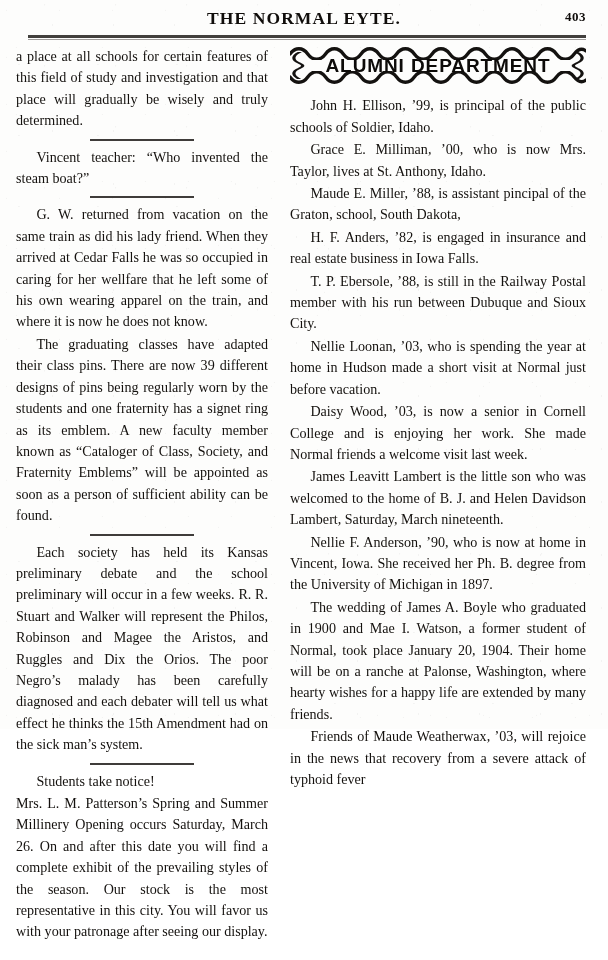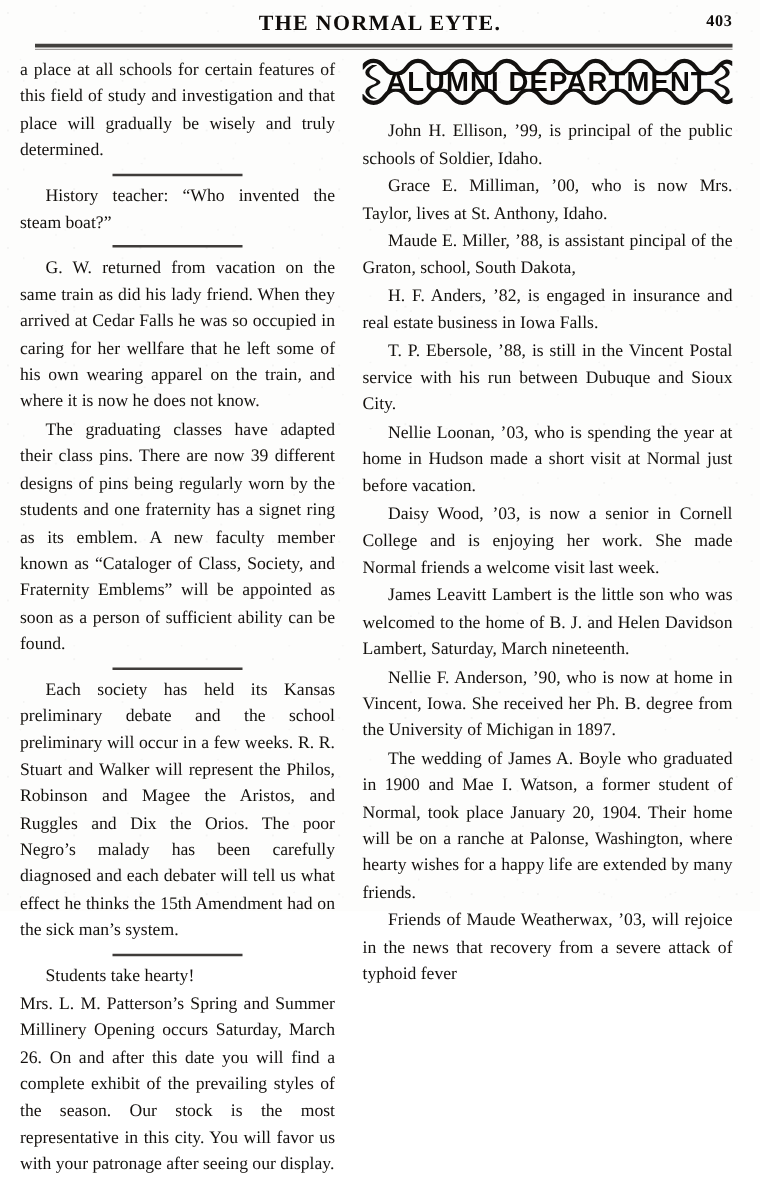--- a/index.html
+++ b/index.html
@@ -119,21 +119,21 @@
   }
 
   
   .dept-head {
     position: relative;
     margin: 0 0 10px 0;
     padding: 9px 4px 9px 4px;
     text-align: center;
   }
   .dept-title {
-    font-size: 22px;
+    font-size: 19px;
     font-weight: bold;
     letter-spacing: 0.9px;
     font-family: "Liberation Sans", "DejaVu Sans", sans-serif;
     color: #0d0b09;
     position: relative;
     z-index: 2;
   }
   .orn {
     position: absolute;
     left: 0;
@@ -183,28 +183,28 @@
     <div class="head-title">THE NORMAL EYTE.</div>
     <div class="head-folio">403</div>
     <div class="head-rule"></div>
   </div>
 
   <div class="columns">
 
     <div class="col col-left">
         <p class="para noindent">a place at all schools for certain features of this field of study and investigation and that place will gradually be wisely and truly determined.</p>
         <div class="item-rule"></div>
-        <p class="para">History teacher: “Who invented the steam boat?”</p>
+        <p class="para">Vincent teacher: “Who invented the steam boat?”</p>
         <div class="item-rule"></div>
         <p class="para">G. W. returned from vacation on the same train as did his lady friend. When they arrived at Cedar Falls he was so occupied in caring for her wellfare that he left some of his own wearing apparel on the train, and where it is now he does not know.</p>
         <p class="para">The graduating classes have adapted their class pins. There are now 39 different designs of pins being regularly worn by the students and one fraternity has a signet ring as its emblem. A new faculty member known as “Cataloger of Class, Society, and Fraternity Emblems” will be appointed as soon as a person of sufficient ability can be found.</p>
         <div class="item-rule"></div>
         <p class="para">Each society has held its Kansas preliminary debate and the school preliminary will occur in a few weeks. R. R. Stuart and Walker will represent the Philos, Robinson and Magee the Aristos, and Ruggles and Dix the Orios. The poor Negro’s malady has been carefully diagnosed and each debater will tell us what effect he thinks the 15th Amendment had on the sick man’s system.</p>
         <div class="item-rule"></div>
-        <p class="para">Students take hearty!</p>
+        <p class="para">Students take notice!</p>
         <p class="para noindent">Mrs. L. M. Patterson’s Spring and Summer Millinery Opening occurs Saturday, March 26. On and after this date you will find a complete exhibit of the prevailing styles of the season. Our stock is the most representative in this city. You will favor us with your patronage after seeing our display.</p>
       </div>
 
     <div class="col col-right">
       <div class="dept-head">
         <div class="orn orn-top">
           <svg viewBox="0 0 300 15" preserveAspectRatio="none" aria-hidden="true">
             <path d="M0 9 C 5 2, 13 2, 18 9 C 23 16, 31 16, 36 9 C 41 2, 49 2, 54 9 C 59 16, 67 16, 72 9 C 77 2, 85 2, 90 9 C 95 16, 103 16, 108 9 C 113 2, 121 2, 126 9 C 131 16, 139 16, 144 9 C 149 2, 157 2, 162 9 C 167 16, 175 16, 180 9 C 185 2, 193 2, 198 9 C 203 16, 211 16, 216 9 C 221 2, 229 2, 234 9 C 239 16, 247 16, 252 9 C 257 2, 265 2, 270 9 C 275 16, 283 16, 288 9 C 292 4, 296 3, 300 6" fill="none" stroke="currentColor" stroke-width="3.4" stroke-linecap="round"></path>
           </svg>
         </div>
@@ -223,21 +223,21 @@
           <svg viewBox="0 0 300 15" preserveAspectRatio="none" aria-hidden="true">
             <path d="M0 9 C 5 2, 13 2, 18 9 C 23 16, 31 16, 36 9 C 41 2, 49 2, 54 9 C 59 16, 67 16, 72 9 C 77 2, 85 2, 90 9 C 95 16, 103 16, 108 9 C 113 2, 121 2, 126 9 C 131 16, 139 16, 144 9 C 149 2, 157 2, 162 9 C 167 16, 175 16, 180 9 C 185 2, 193 2, 198 9 C 203 16, 211 16, 216 9 C 221 2, 229 2, 234 9 C 239 16, 247 16, 252 9 C 257 2, 265 2, 270 9 C 275 16, 283 16, 288 9 C 292 4, 296 3, 300 6" fill="none" stroke="currentColor" stroke-width="3.4" stroke-linecap="round"></path>
           </svg>
         </div>
       </div>
       <div id="alumni-notes">
           <p class="para">John H. Ellison, ’99, is principal of the public schools of Soldier, Idaho.</p>
           <p class="para">Grace E. Milliman, ’00, who is now Mrs. Taylor, lives at St. Anthony, Idaho.</p>
           <p class="para">Maude E. Miller, ’88, is assistant pincipal of the Graton, school, South Dakota,</p>
           <p class="para">H. F. Anders, ’82, is engaged in insurance and real estate business in Iowa Falls.</p>
-          <p class="para">T. P. Ebersole, ’88, is still in the Vincent Postal service with his run between Dubuque and Sioux City.</p>
+          <p class="para">T. P. Ebersole, ’88, is still in the Railway Postal member with his run between Dubuque and Sioux City.</p>
           <p class="para">Nellie Loonan, ’03, who is spending the year at home in Hudson made a short visit at Normal just before vacation.</p>
           <p class="para">Daisy Wood, ’03, is now a senior in Cornell College and is enjoying her work. She made Normal friends a welcome visit last week.</p>
           <p class="para">James Leavitt Lambert is the little son who was welcomed to the home of B. J. and Helen Davidson Lambert, Saturday, March nineteenth.</p>
           <p class="para">Nellie F. Anderson, ’90, who is now at home in Vincent, Iowa. She received her Ph. B. degree from the University of Michigan in 1897.</p>
           <p class="para">The wedding of James A. Boyle who graduated in 1900 and Mae I. Watson, a former student of Normal, took place January 20, 1904. Their home will be on a ranche at Palonse, Washington, where hearty wishes for a happy life are extended by many friends.</p>
           <p class="para">Friends of Maude Weatherwax, ’03, will rejoice in the news that recovery from a severe attack of typhoid fever</p>
         </div>
     </div>
 
   </div>

